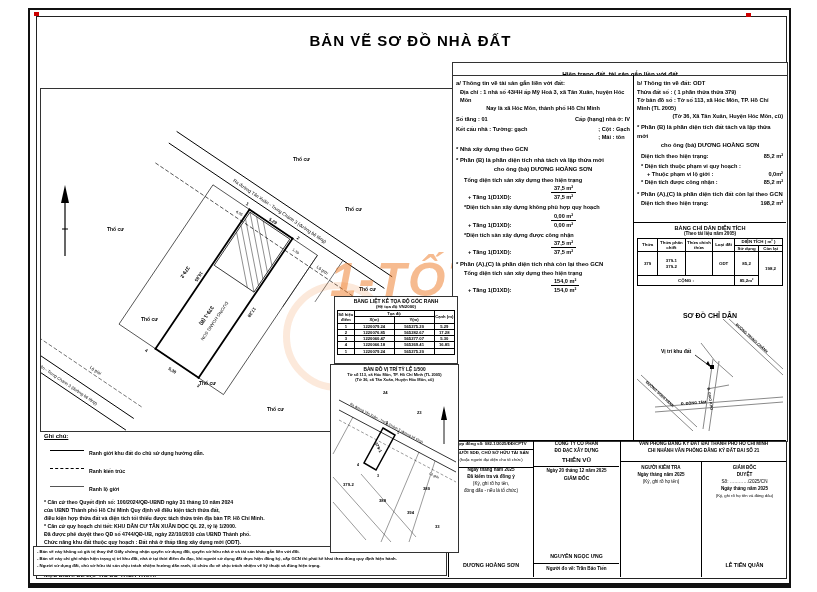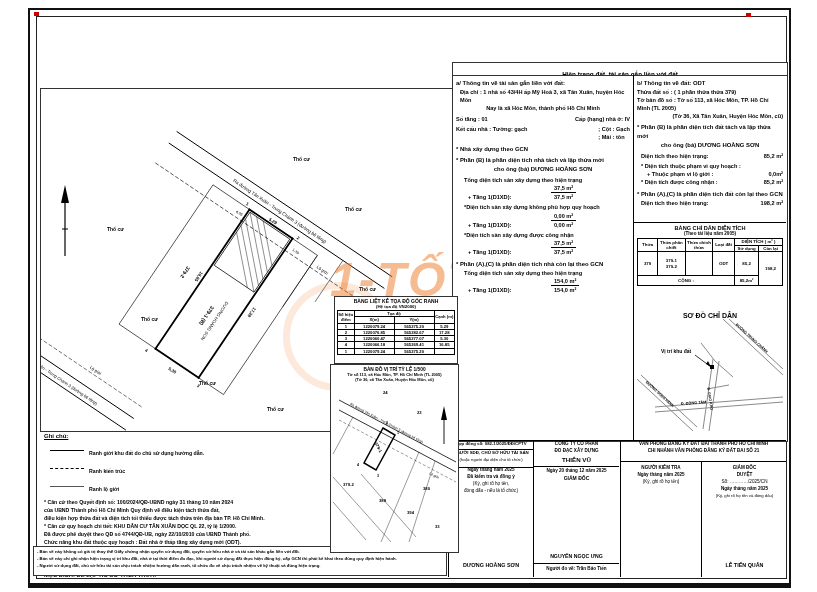--- a/index.html
+++ b/index.html
@@ -35,20 +35,21 @@
 </head>
 <body>
 
 <div class="page">
 
   <div class="abs sheet"></div>
   <div class="abs inner"></div>
   <div class="abs reddot" style="left:34px;top:12px;"></div>
   <div class="abs reddot" style="left:746px;top:13px;"></div>
 
+  <div class="abs title">BẢN VẼ SƠ ĐỒ NHÀ ĐẤT</div>
 
   <div class="abs box" style="left:40px;top:88px;width:412px;height:342px;">
     <svg width="412" height="342" viewBox="0 0 412 342">
 
       <g>
         <line x1="24" y1="100" x2="24" y2="167" stroke="#000" stroke-width="1.2"></line>
         <polygon points="20,114 28,114 24,96" fill="#000"></polygon>
         <line x1="21" y1="140" x2="27" y2="140" stroke="#000" stroke-width="1"></line>
       </g>
 

